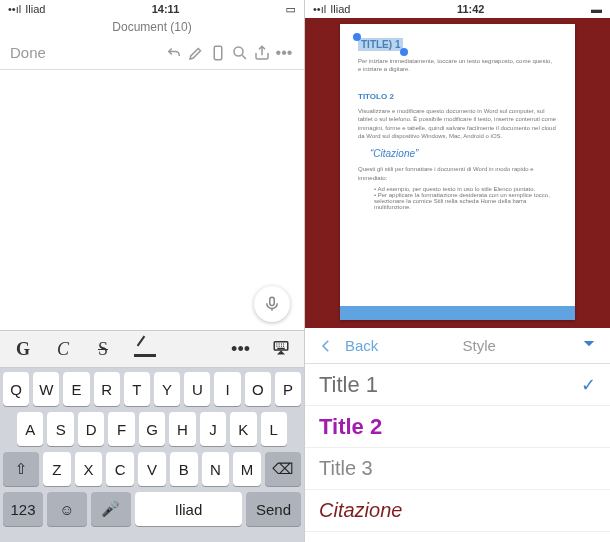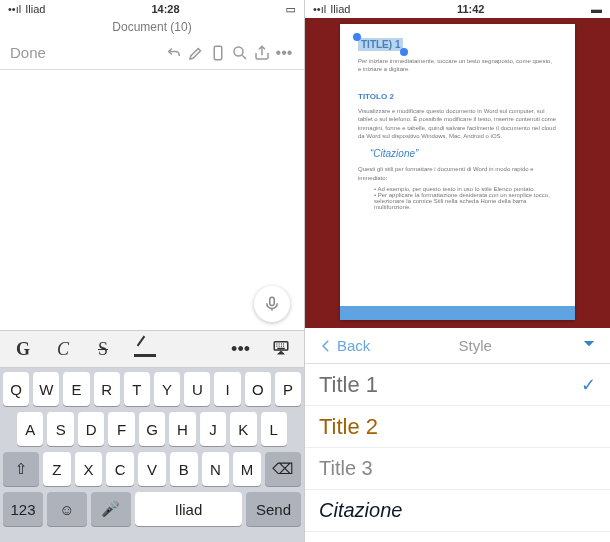--- a/index.html
+++ b/index.html
@@ -42,40 +42,40 @@
 .sel-title::before,.sel-title::after{content:"";position:absolute;width:8px;height:8px;background:#3b82f6;border-radius:50%}
 .sel-title::before{left:-5px;top:-5px}
 .sel-title::after{right:-5px;bottom:-5px}
 .doc-page .para{margin-top:6px;line-height:1.4}
 .doc-page .h2{color:#3b82cc;font-size:8px;font-weight:700;margin-top:18px}
 .doc-page .quote{color:#3b82cc;font-style:italic;margin:8px 0 4px 12px;font-size:10px}
 .doc-page .bullets{margin-left:16px;margin-top:4px}
 .doc-page .bullets div::before{content:"• ";}
 .doc-page .footer{position:absolute;left:0;right:0;bottom:0;height:14px;background:#5fa4e0}
 .style-nav{height:36px;border-bottom:1px solid #ddd;display:flex;align-items:center;padding:0 12px}
-.style-nav .back{display:flex;align-items:center;color:#6aa7dd;font-size:15px;gap:2px}
+.style-nav .back{display:flex;align-items:center;color:#6aa7dd;font-size:15px;gap:10px}
 .style-nav .ttl{flex:1;text-align:center;color:#999;font-size:15px}
 .style-nav .arrow{color:#3b82cc}
 .style-list{}
 .style-item{height:42px;display:flex;align-items:center;padding:0 14px;border-bottom:1px solid #eee;font-size:22px;color:#707070}
 .style-item .chk{margin-left:auto;color:#3b82cc;font-size:18px}
 .style-item.t1{font-weight:300}
-.style-item.t2{color:#a16207;font-weight:400}
+.style-item.t2{color:#a21caf;font-weight:700}
 .style-item.t3{font-family:Georgia,serif;color:#888;font-size:20px}
-.style-item.cit{font-family:Georgia,serif;color:#0f172a;font-style:italic;font-size:20px}
+.style-item.cit{font-family:Georgia,serif;color:#7f1d1d;font-style:italic;font-size:20px}
 svg{width:18px;height:18px}
 </style>
 </head>
 <body>
 
 <div class="pane pane-left">
   <div class="status-bar">
     <span class="sig">••ıl</span>
     <span class="carrier">Iliad</span>
-    <span class="time">14:28</span>
+    <span class="time">14:11</span>
     <span class="batt">▭</span>
   </div>
   <div class="doc-title">Document (10)</div>
   <div class="toolbar-top">
     <span class="done">Done</span>
     <span class="spacer"></span>
     <span class="ic">
         <svg viewBox="0 0 24 24" fill="none" stroke="currentColor" stroke-width="2">
           <path d="M9 14l-4-4 4-4"></path>
           <path d="M5 10h9a5 5 0 015 5v1"></path>

